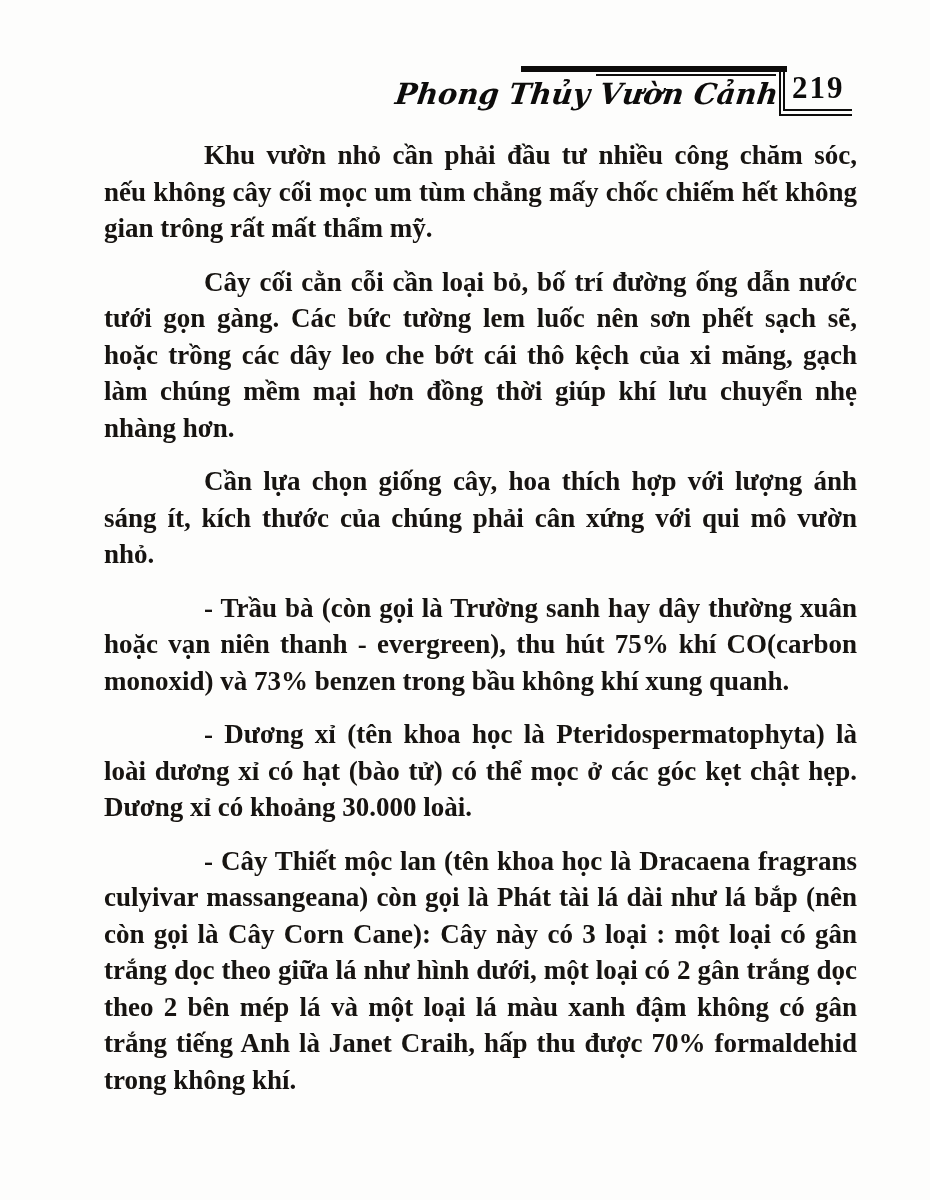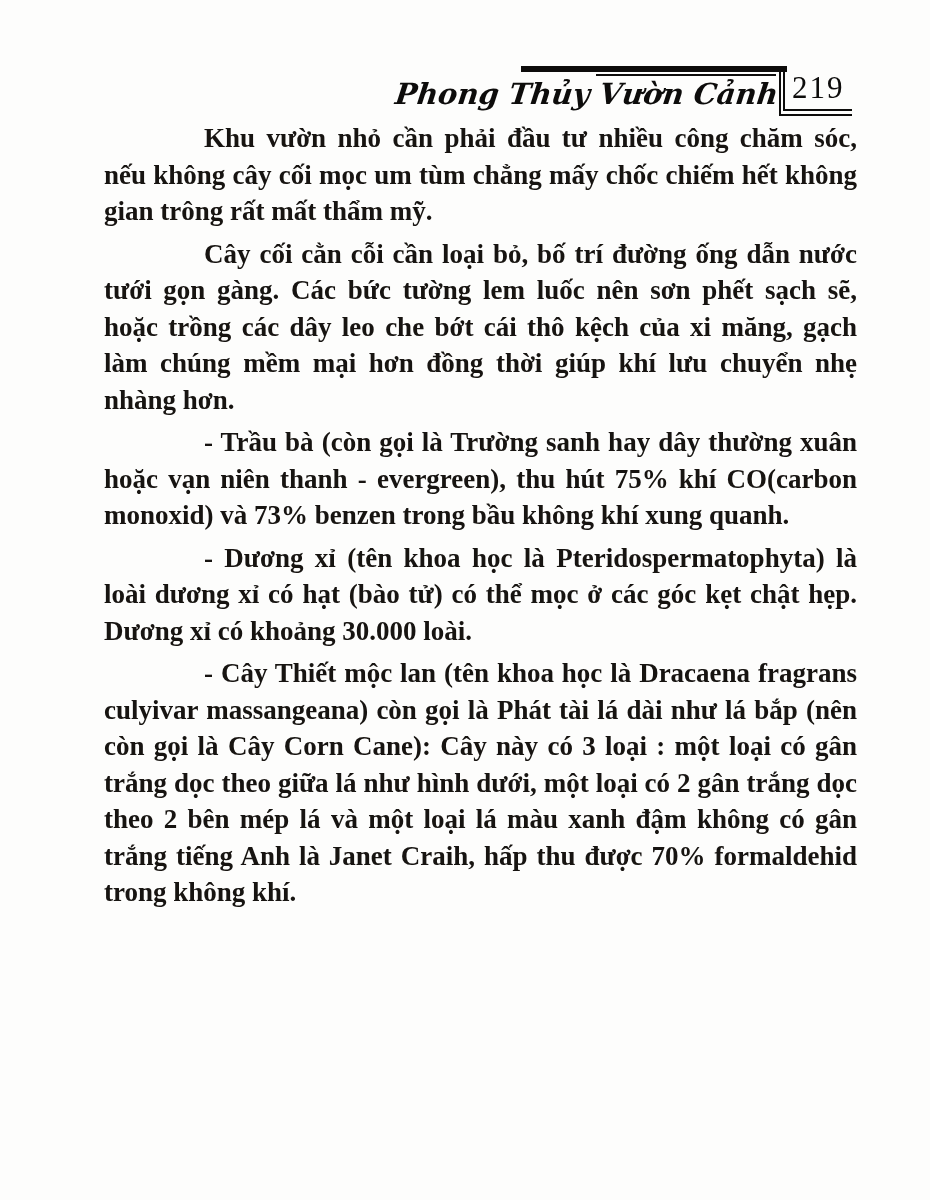--- a/index.html
+++ b/index.html
@@ -57,58 +57,59 @@
     width: 56px;
     height: 40px;
     border-left: 6px double #0d0c0b;
     border-bottom: 7px double #0d0c0b;
     padding: 0 4px 0 7px;
   }
   .pagenum {
     display: block;
     font-family: "Liberation Serif", serif;
     font-size: 31px;
-    font-weight: normal;
+    font-weight: bold;
     line-height: 38px;
     letter-spacing: 2px;
     color: #0d0c0b;
   }
 
   
   .body-text {
     position: absolute;
     left: 104px;
     top: 120px;
     width: 753px;
     font-size: 27px;
     line-height: 36.5px;
     font-weight: 600;
     text-align: justify;
     color: #171411;
   }
   .body-text p {
-    margin: 0 0 6px 0;
+    margin: 17px 0 6px 0;
     text-indent: 100px;
   }
 </style>
 </head>
 <body>
 
 <div class="page">
 
   <header>
     <div class="rule-main"></div>
     <div class="rule-echo"></div>
     <div class="running-title">Phong Thủy Vườn Cảnh</div>
     <div class="pagenum-bracket">
       <span class="pagenum">219</span>
     </div>
   </header>
 
   <main class="body-text">
     <p>Khu vườn nhỏ cần phải đầu tư nhiều công chăm sóc, nếu không cây cối mọc um tùm chẳng mấy chốc chiếm hết không gian trông rất mất thẩm mỹ.</p>
     <p>Cây cối cằn cỗi cần loại bỏ, bố trí đường ống dẫn nước tưới gọn gàng. Các bức tường lem luốc nên sơn phết sạch sẽ, hoặc trồng các dây leo che bớt cái thô kệch của xi măng, gạch làm chúng mềm mại hơn đồng thời giúp khí lưu chuyển nhẹ nhàng hơn.</p>
+    <p>Cần lựa chọn giống cây, hoa thích hợp với lượng ánh sáng ít, kích thước của chúng phải cân xứng với qui mô vườn nhỏ.</p>
     <p>- Trầu bà (còn gọi là Trường sanh hay dây thường xuân hoặc vạn niên thanh - evergreen), thu hút 75% khí CO(carbon monoxid) và 73% benzen trong bầu không khí xung quanh.</p>
     <p>- Dương xỉ (tên khoa học là Pteridospermatophyta) là loài dương xỉ có hạt (bào tử) có thể mọc ở các góc kẹt chật hẹp. Dương xỉ có khoảng 30.000 loài.</p>
     <p>- Cây Thiết mộc lan (tên khoa học là Dracaena fragrans culyivar massangeana) còn gọi là Phát tài lá dài như lá bắp (nên còn gọi là Cây Corn Cane): Cây này có 3 loại : một loại có gân trắng dọc theo giữa lá như hình dưới, một loại có 2 gân trắng dọc theo 2 bên mép lá và một loại lá màu xanh đậm không có gân trắng tiếng Anh là Janet Craih, hấp thu được 70% formaldehid trong không khí.</p>
   </main>
 
 </div>
 
 </body></html>

